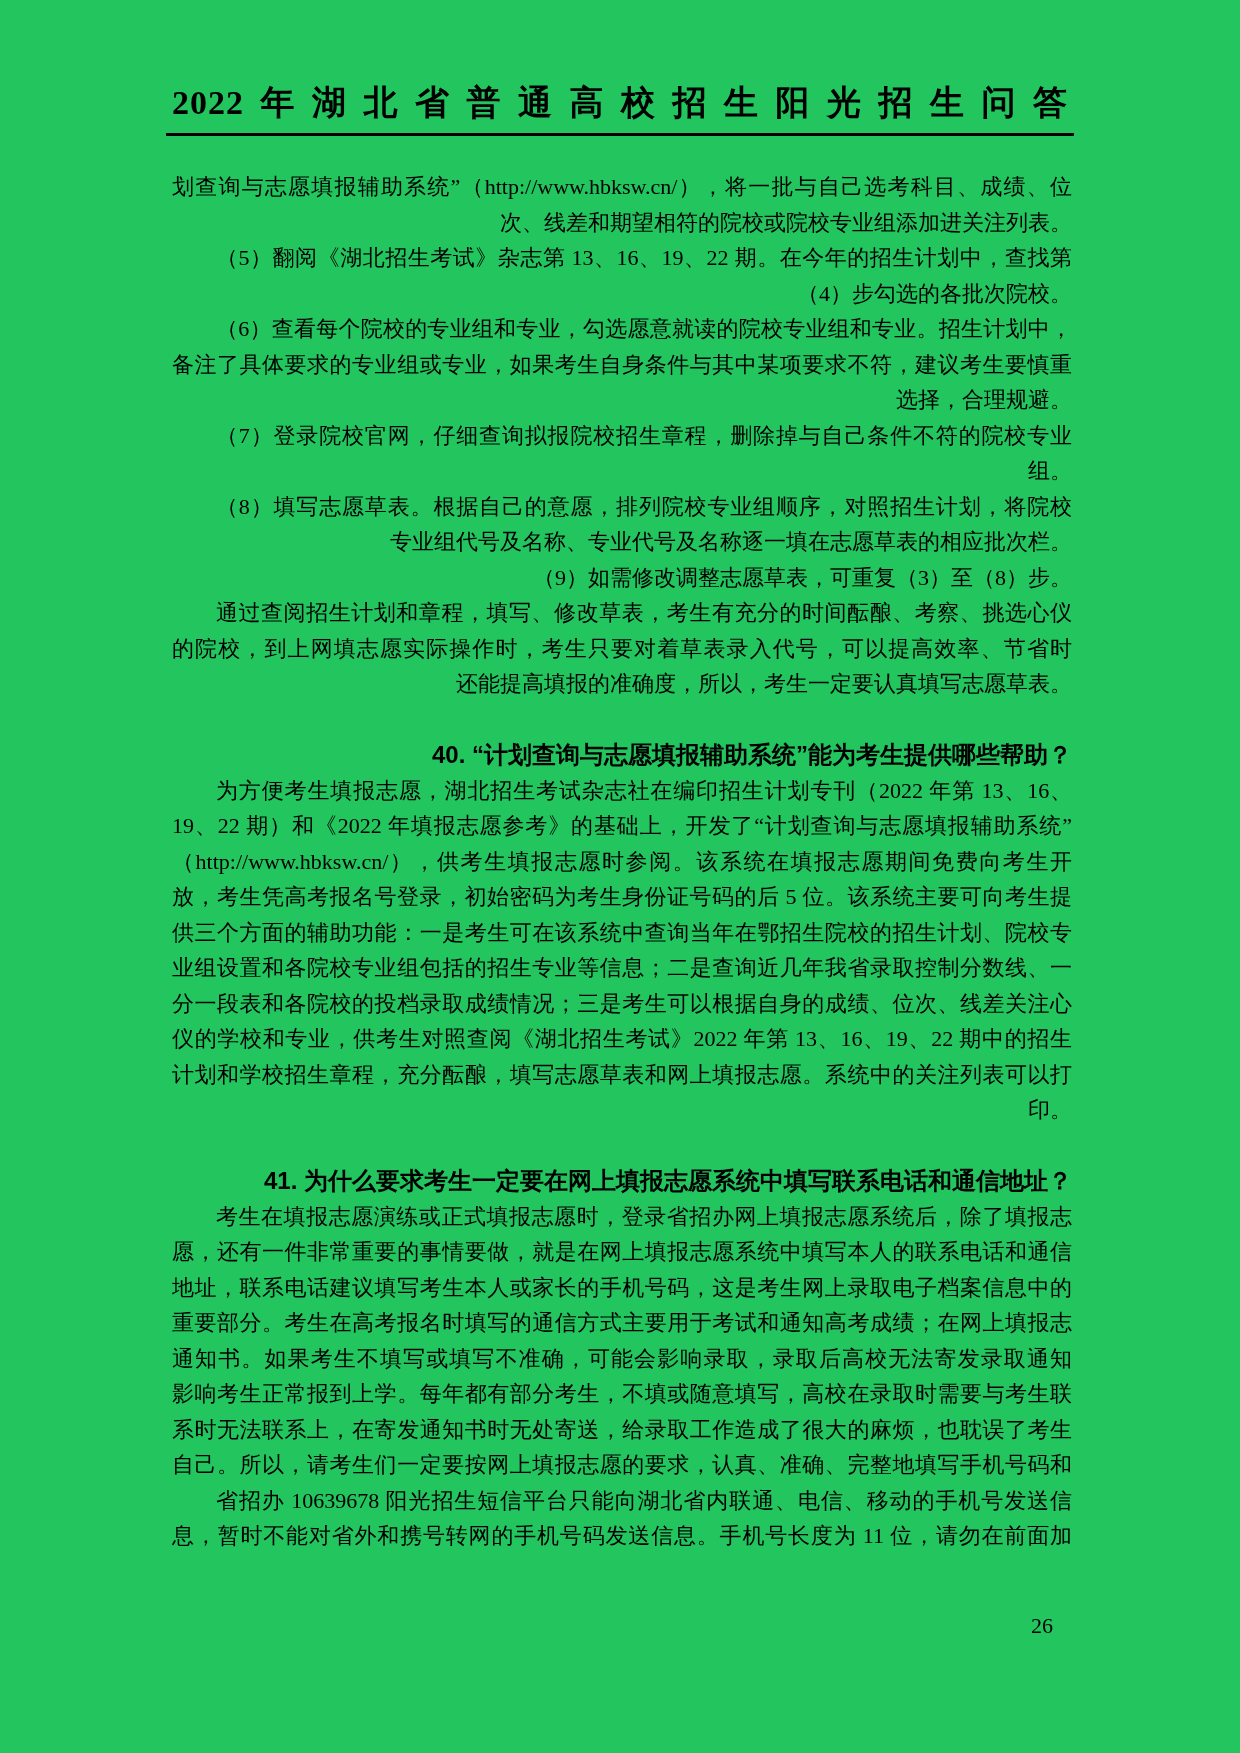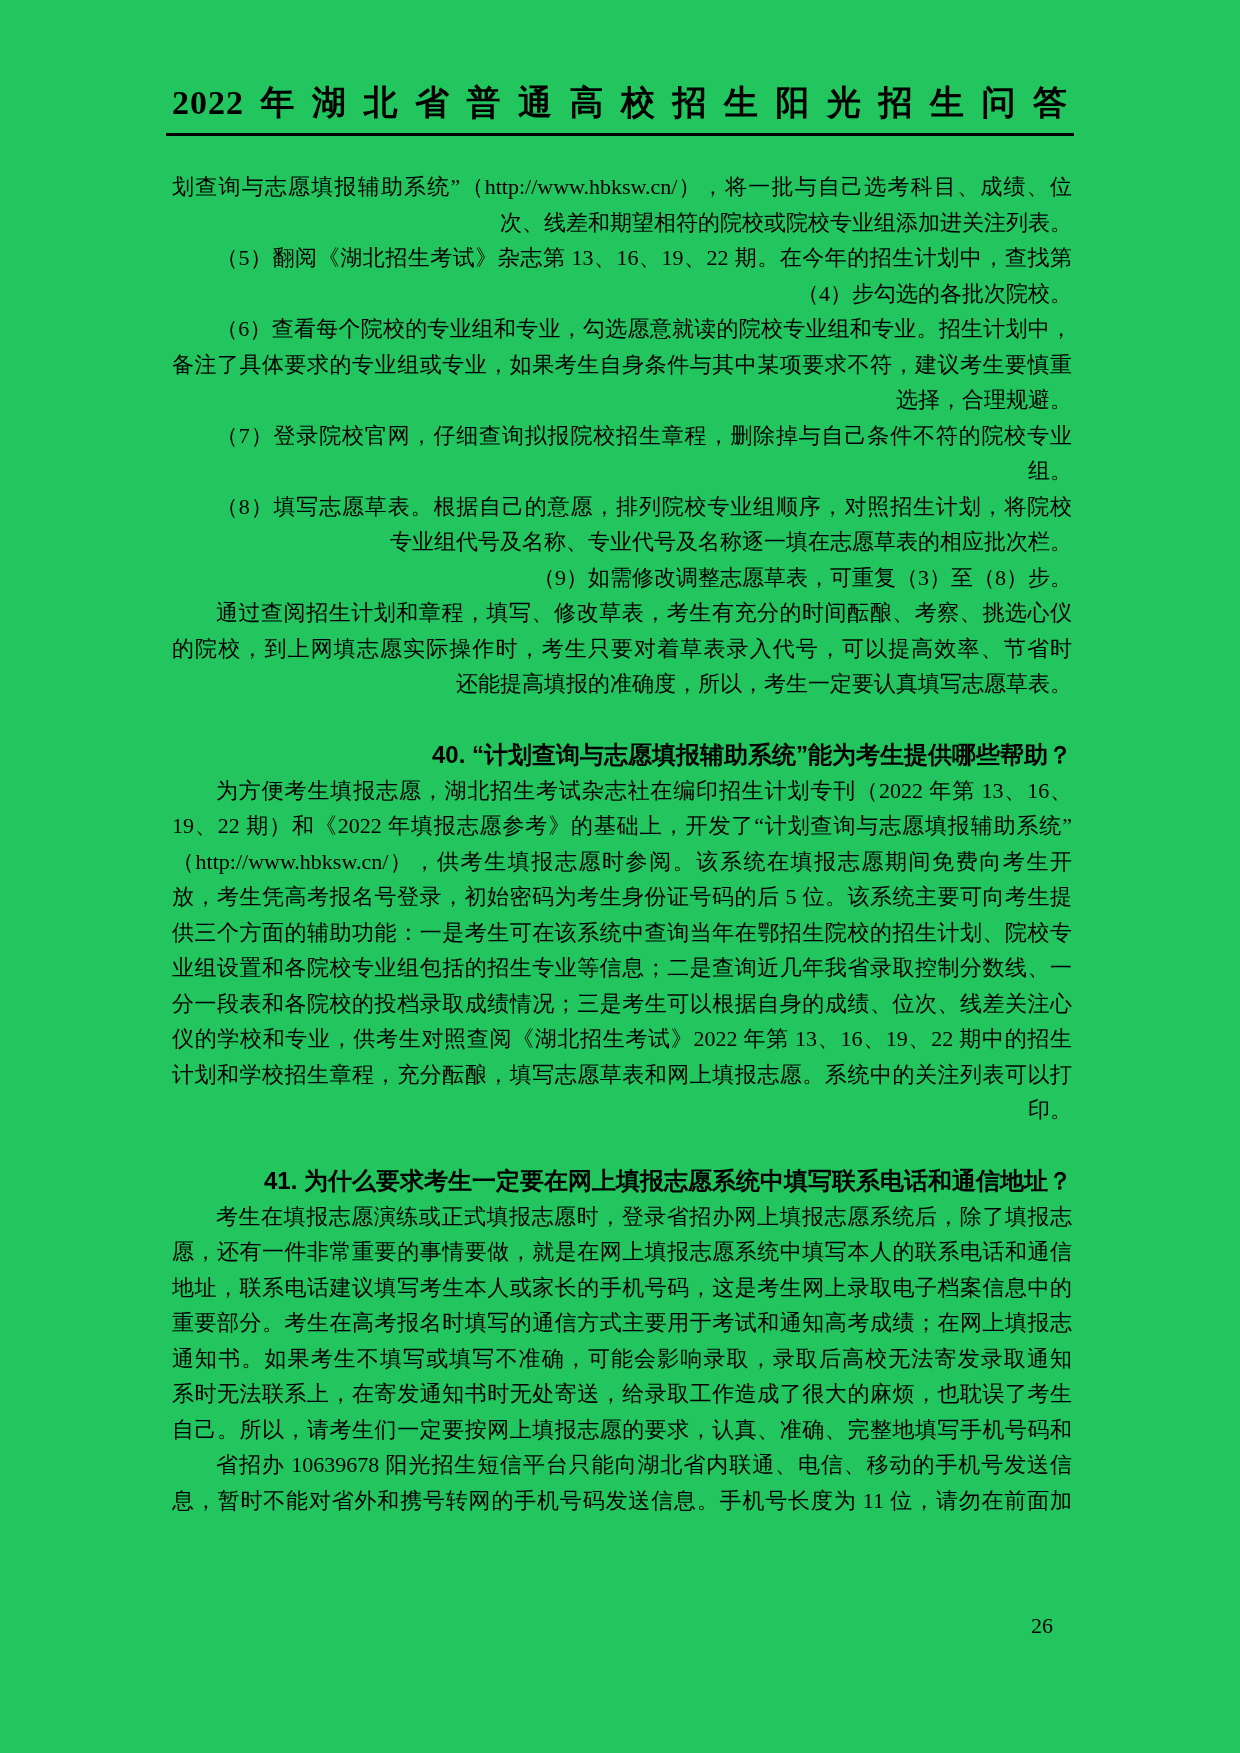--- a/index.html
+++ b/index.html
@@ -99,20 +99,21 @@
     <div class="ln j">仪的学校和专业，供考生对照查阅《湖北招生考试》2022 年第 13、16、19、22 期中的招生</div>
     <div class="ln j">计划和学校招生章程，充分酝酿，填写志愿草表和网上填报志愿。系统中的关注列表可以打</div>
     <div class="ln">印。</div>
 
     <div class="ln head ind gap">41. 为什么要求考生一定要在网上填报志愿系统中填写联系电话和通信地址？</div>
     <div class="ln j ind">考生在填报志愿演练或正式填报志愿时，登录省招办网上填报志愿系统后，除了填报志</div>
     <div class="ln j">愿，还有一件非常重要的事情要做，就是在网上填报志愿系统中填写本人的联系电话和通信</div>
     <div class="ln j">地址，联系电话建议填写考生本人或家长的手机号码，这是考生网上录取电子档案信息中的</div>
     <div class="ln j">重要部分。考生在高考报名时填写的通信方式主要用于考试和通知高考成绩；在网上填报志</div>
     <div class="ln j">通知书。如果考生不填写或填写不准确，可能会影响录取，录取后高校无法寄发录取通知书，</div>
+    <div class="ln j">影响考生正常报到上学。每年都有部分考生，不填或随意填写，高校在录取时需要与考生联</div>
     <div class="ln j">系时无法联系上，在寄发通知书时无处寄送，给录取工作造成了很大的麻烦，也耽误了考生</div>
     <div class="ln j">自己。所以，请考生们一定要按网上填报志愿的要求，认真、准确、完整地填写手机号码和</div>
     <div class="ln j ind">省招办 10639678 阳光招生短信平台只能向湖北省内联通、电信、移动的手机号发送信</div>
     <div class="ln j">息，暂时不能对省外和携号转网的手机号码发送信息。手机号长度为 11 位，请勿在前面加</div>
   </div>
 
   <div class="page-number">26</div>
 
 </div>
 

